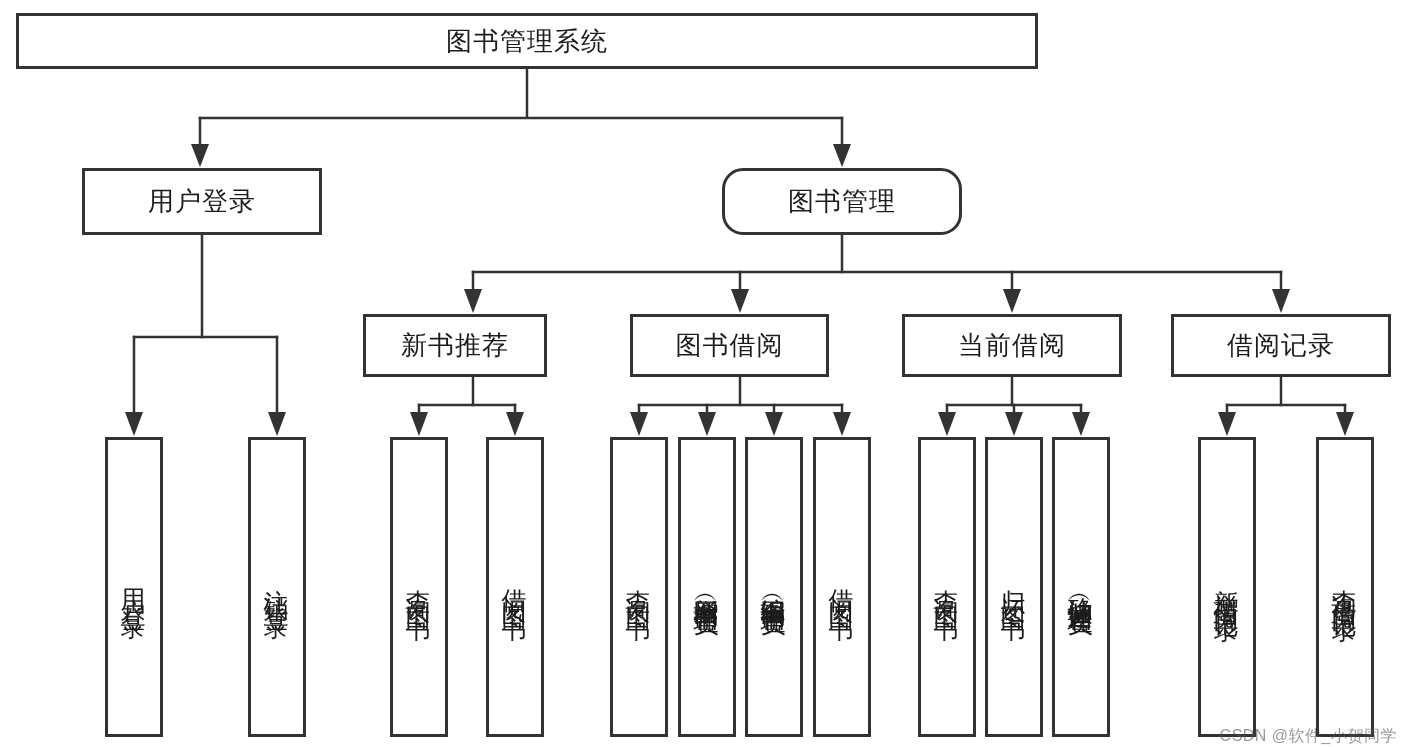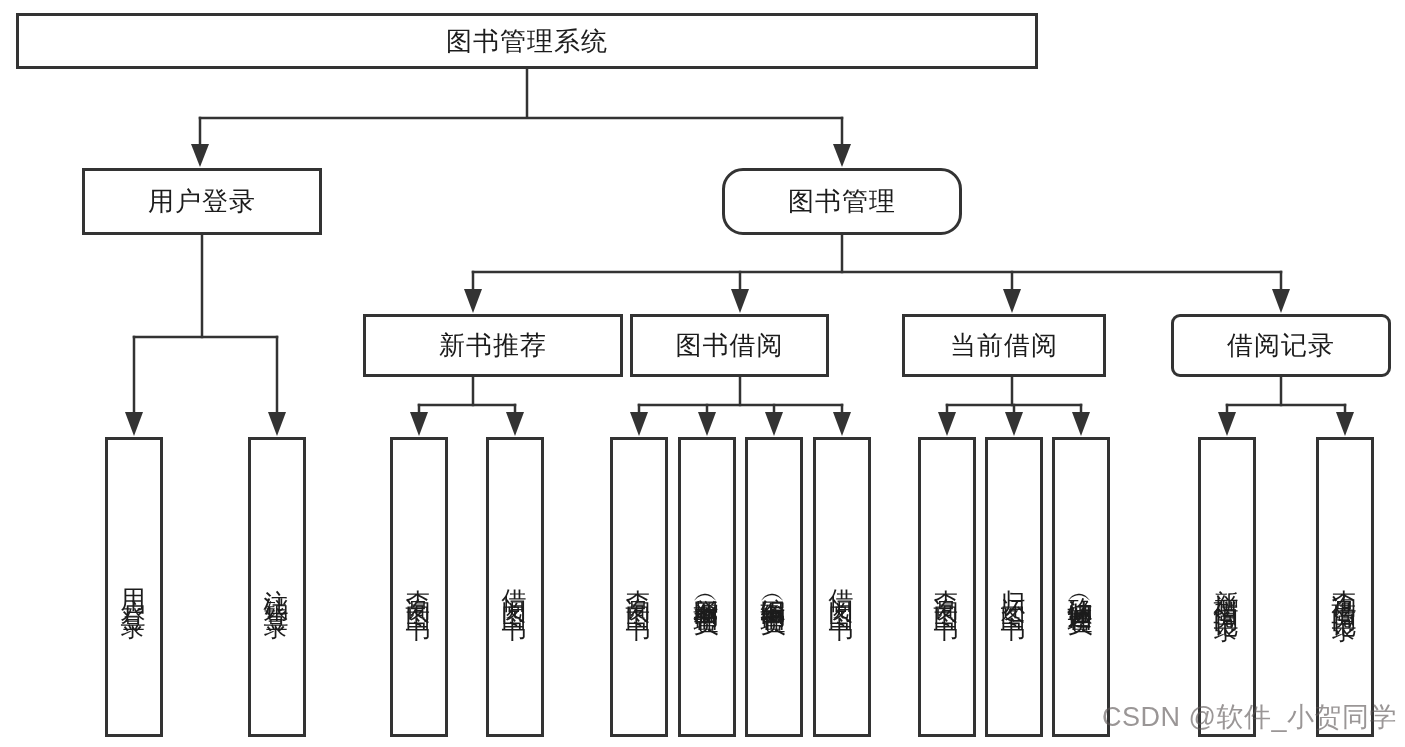--- a/index.html
+++ b/index.html
@@ -39,23 +39,23 @@
     text-orientation: mixed;
     font-size: 25px;
     letter-spacing: 9px;
     white-space: nowrap;
   }
   .node.leaf.medium .lbl { letter-spacing: 6px; }
   .node.leaf.tight .lbl { letter-spacing: 2px; }
   #watermark {
     position: absolute;
     right: 8px;
-    bottom: 12px;
+    bottom: 0;
     z-index: 3;
-    font-size: 27px;
+    font-size: 16px;
     color: rgba(92, 85, 85, 0.62);
     letter-spacing: 0.5px;
     white-space: nowrap;
   }
 </style>
 </head>
 <body>
 
 <div id="canvas">
 
@@ -132,30 +132,30 @@
     <span class="lbl">图书管理系统</span>
   </div>
 
   <div class="node" style="left:82px; top:168px; width:240px; height:67px;">
     <span class="lbl">用户登录</span>
   </div>
   <div class="node" style="left:722px; top:168px; width:240px; height:67px;border-radius:21px;">
     <span class="lbl">图书管理</span>
   </div>
 
-  <div class="node" style="left:363px; top:314px; width:260px; height:63px;">
+  <div class="node" style="left:363px; top:314px; width:184px; height:63px;">
     <span class="lbl">新书推荐</span>
   </div>
   <div class="node" style="left:630px; top:314px; width:199px; height:63px;">
     <span class="lbl">图书借阅</span>
   </div>
-  <div class="node" style="left:902px; top:314px; width:204px; height:63px;">
+  <div class="node" style="left:902px; top:314px; width:220px; height:63px;">
     <span class="lbl">当前借阅</span>
   </div>
-  <div class="node" style="left:1171px; top:314px; width:220px; height:63px;border-radius:9px;">
+  <div class="node" style="left:1171px; top:314px; width:220px; height:63px;">
     <span class="lbl">借阅记录</span>
   </div>
 
   <div class="node leaf" style="left:105px; top:437px; width:58px; height:300px;">
     <span class="lbl">用户登录</span>
   </div>
   <div class="node leaf" style="left:248px; top:437px; width:58px; height:300px;">
     <span class="lbl">注销登录</span>
   </div>
 

